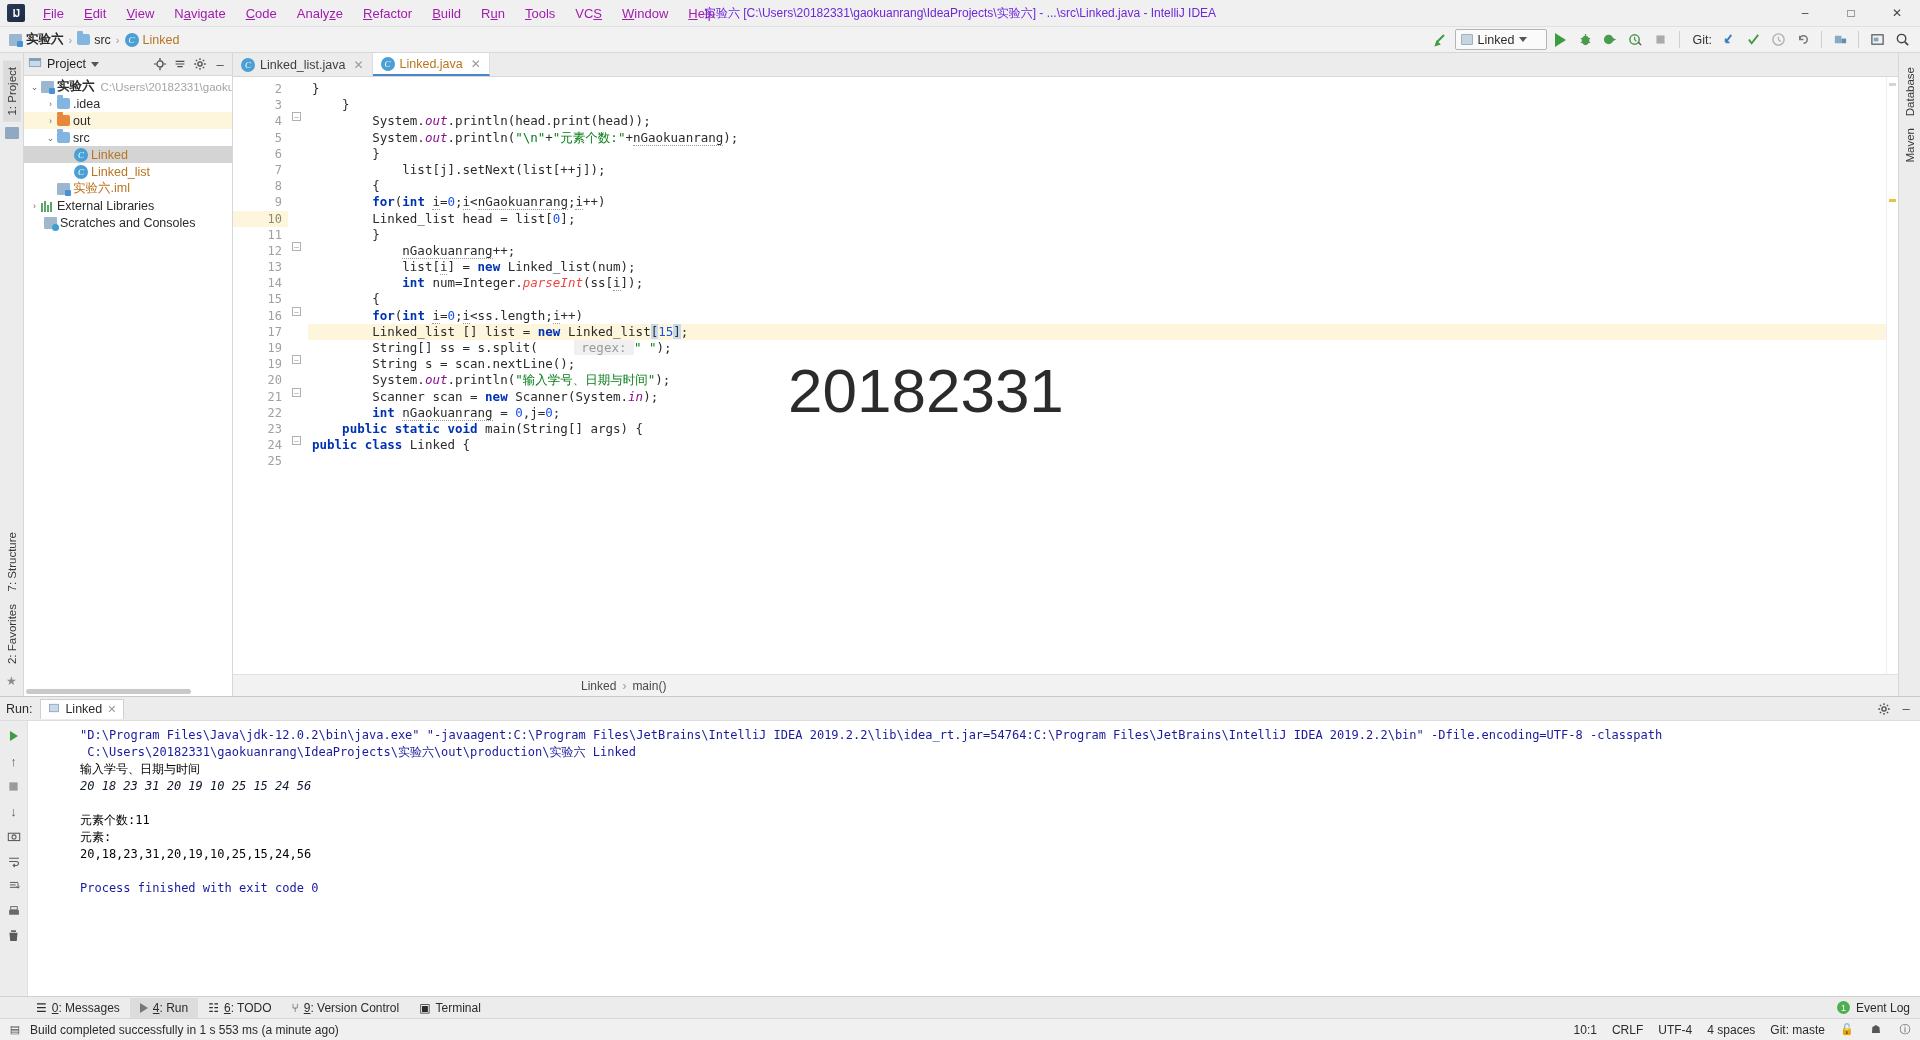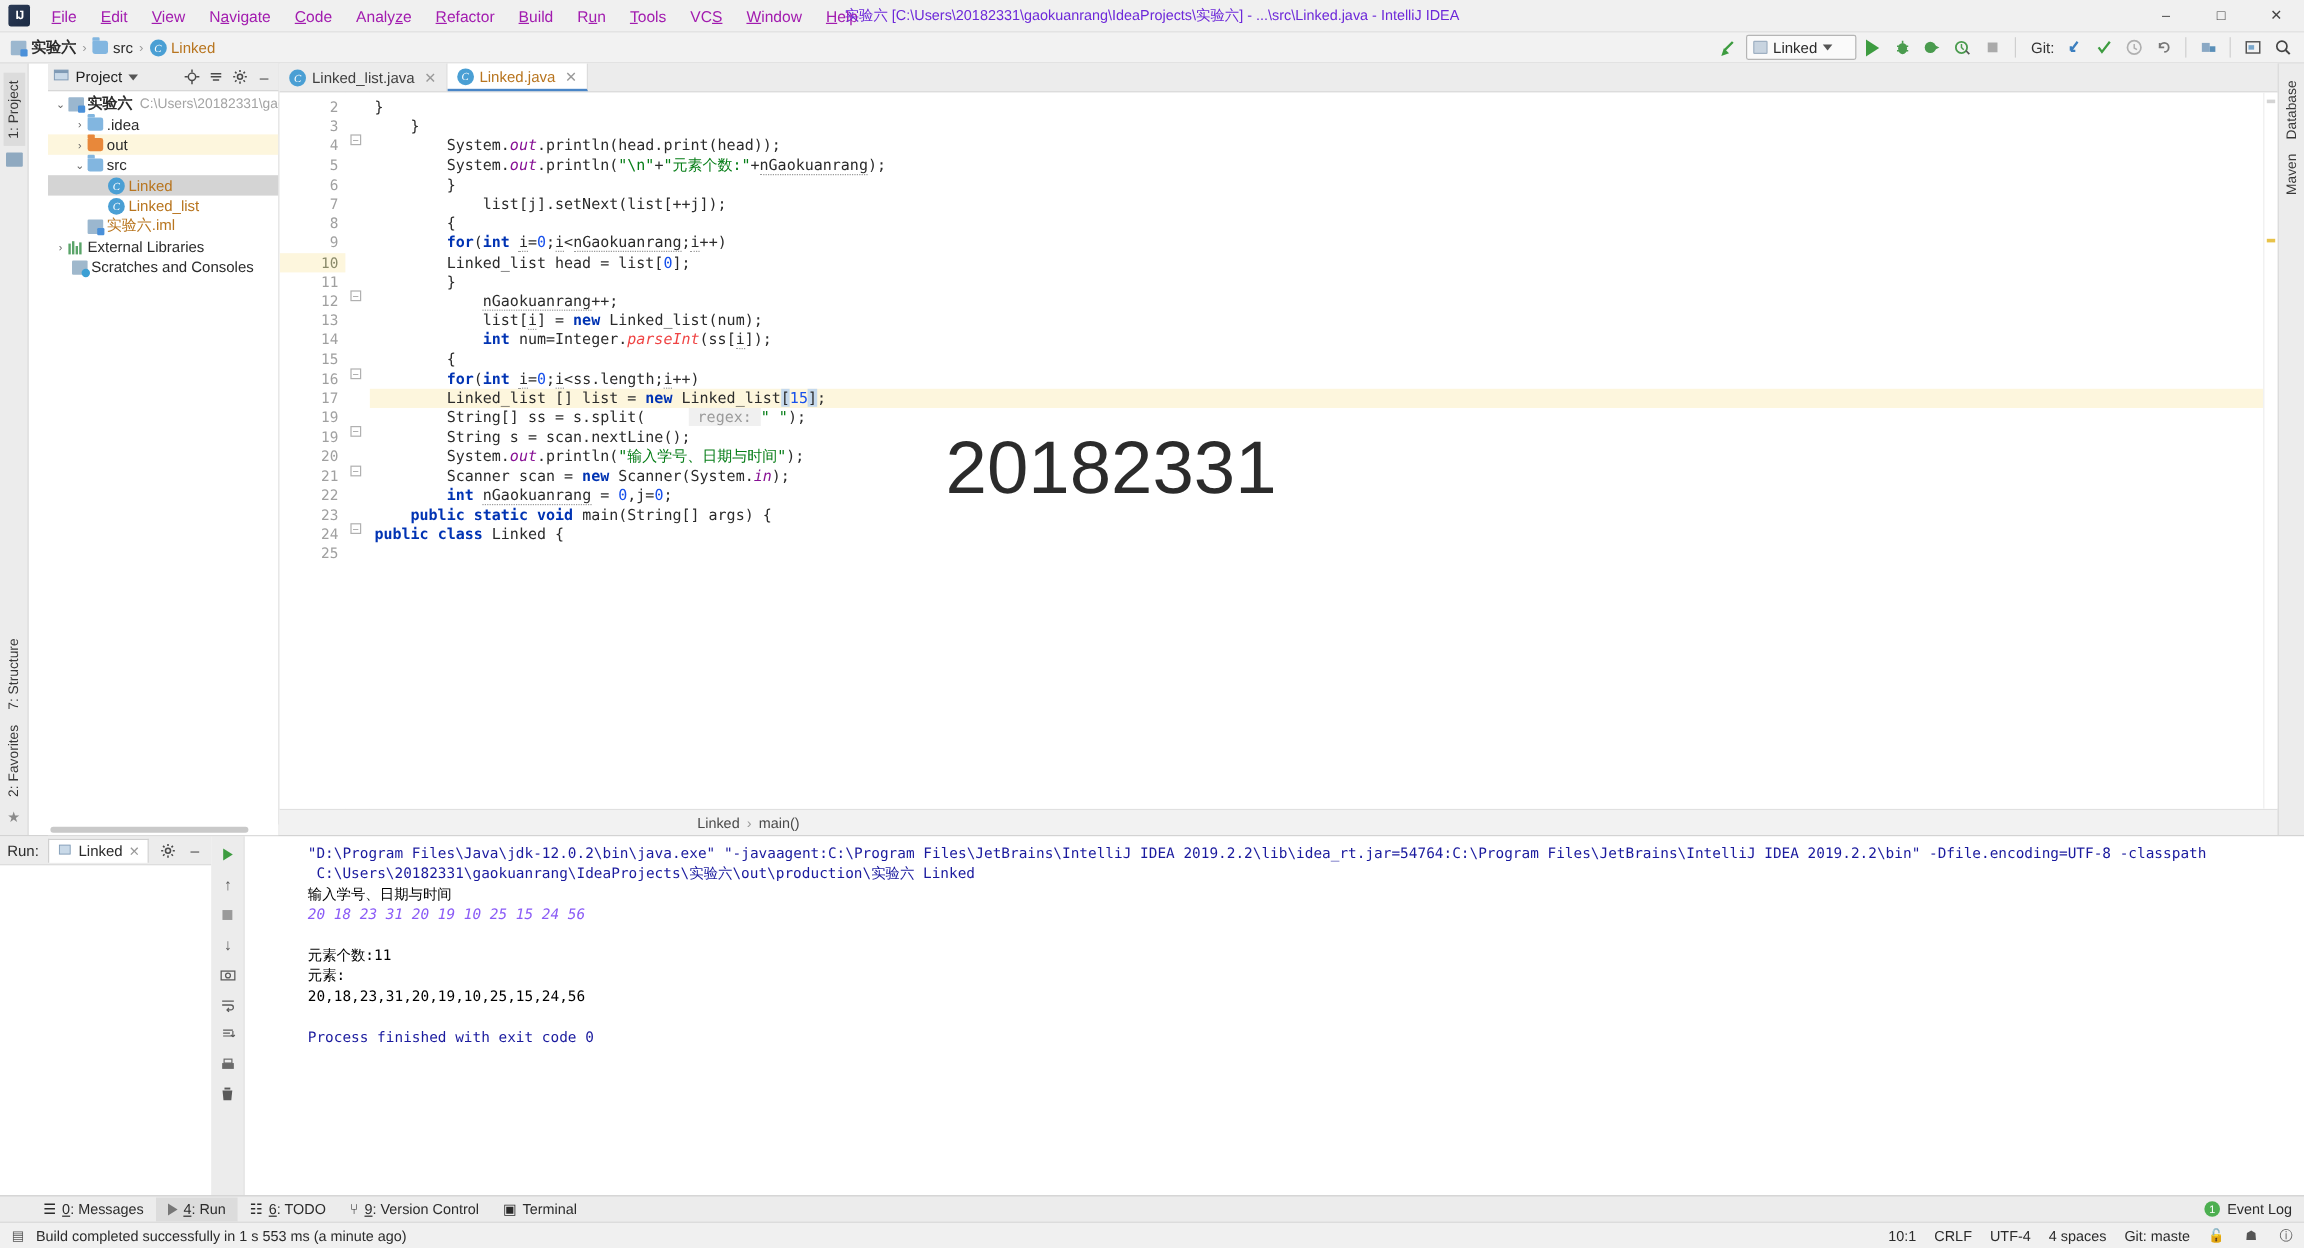--- a/index.html
+++ b/index.html
@@ -82,21 +82,21 @@
     display: flex; flex-direction: column; align-items: center; padding-top: 8px; flex: 0 0 24px;
   }
   .vtab {
     writing-mode: vertical-rl; transform: rotate(180deg);
     font-size: 11.5px; color: #383838; padding: 6px 3px; white-space: nowrap; cursor: default;
   }
   .vtab.active { background: #dcdcdc; }
   .vtab-ico { margin: 5px 0; width: 14px; height: 12px; background: #8fa9c0; border-radius: 1px; }
 
   
-  .projpanel { width: 209px; background: #fff; border-right: 1px solid #d7d7d7; display: flex; flex-direction: column; flex: 0 0 209px; padding-left: 16px; }
+  .projpanel { width: 209px; background: #fff; border-right: 1px solid #d7d7d7; display: flex; flex-direction: column; flex: 0 0 209px; }
   .proj-header {
     height: 23px; background: #ececec; display: flex; align-items: center; padding: 0 4px;
     border-bottom: 1px solid #d7d7d7; gap: 5px; font-size: 12.5px; flex: 0 0 23px;
   }
   .proj-header .title { font-size: 12.5px; color: #1f1f1f; }
   .hdr-icons { margin-left: auto; display: flex; align-items: center; gap: 4px; }
   .hdr-ico { width: 16px; height: 16px; display: flex; align-items: center; justify-content: center; color:#4a4a4a; font-size: 13px; }
   .tree { flex: 1; overflow: hidden; padding-top: 2px; font-size: 12.5px; position: relative; }
   .trow { display: flex; align-items: center; height: 17px; padding-left: 4px; white-space: nowrap; cursor: default; }
   .trow.sel { background: #d4d4d4; }
@@ -150,34 +150,34 @@
   .watermark {
     position: absolute; left: 480px; top: 278px; font-size: 62px; color: #1a1a1a;
     font-family: "Liberation Sans", sans-serif; pointer-events: none; letter-spacing: 0px; opacity: .92;
   }
   .bcrumb2 {
     height: 22px; background: #f2f2f2; border-top: 1px solid #e0e0e0; display:flex; align-items:center;
     padding-left: 348px; font-size: 12px; color: #4a4a4a; gap: 6px; flex:0 0 22px;
   }
 
   
-  .runpanel { height: 300px; background: #fff; border-top: 1px solid #c9c9c9; display: flex; flex-direction: row; flex: 0 0 300px; }
+  .runpanel { height: 300px; background: #fff; border-top: 1px solid #c9c9c9; display: flex; flex-direction: column; flex: 0 0 300px; }
   .run-header { height: 24px; background: #ececec; display: flex; align-items: center; padding: 0 6px; gap: 8px; font-size: 12.5px; border-bottom:1px solid #ddd; flex:0 0 24px;}
   .run-tab { display: flex; align-items: center; gap: 5px; padding: 2px 7px; background: #fff; border:1px solid #d0d0d0; border-bottom:none; }
   .run-tab .x { color:#999; font-size:11px; }
   .run-hdr-right { margin-left: auto; display: flex; gap: 6px; align-items: center; color:#555;}
   .run-body { flex: 1; display: flex; min-height: 0; }
   .run-toolcol { width: 28px; background: #ececec; display: flex; flex-direction: column; align-items: center; gap: 7px; padding-top: 6px; flex: 0 0 28px; border-right:1px solid #e0e0e0;}
   .rt-ico { width: 18px; height: 18px; display:flex; align-items:center; justify-content:center; color:#5a5a5a; font-size: 13px;}
   .console {
     flex: 1; background: #fff; font-family: "DejaVu Sans Mono", monospace; font-size: 12px;
     padding: 6px 0 0 52px; overflow: hidden; line-height: 17px; color: #000; white-space: pre-wrap; word-break: break-all;
   }
   .cmdline { color: #1a1a9e; }
-  .green-italic { color: #8b5cf6; font-style: italic; }
+  .green-italic { color: #0f172a; font-style: italic; }
   .blueline { color: #1a1a9e; }
   .blankline { height: 17px; }
 
   
   .bottombar {
     height: 22px; background: #ececec; border-top: 1px solid #d0d0d0; display: flex; align-items: center;
     padding-left: 26px; font-size: 12px; gap: 0; flex: 0 0 22px;
   }
   .btab { display: flex; align-items: center; gap: 5px; padding: 3px 10px; color: #2b2b2b; cursor: default;}
   .btab.active { background: #dcdcdc; }

